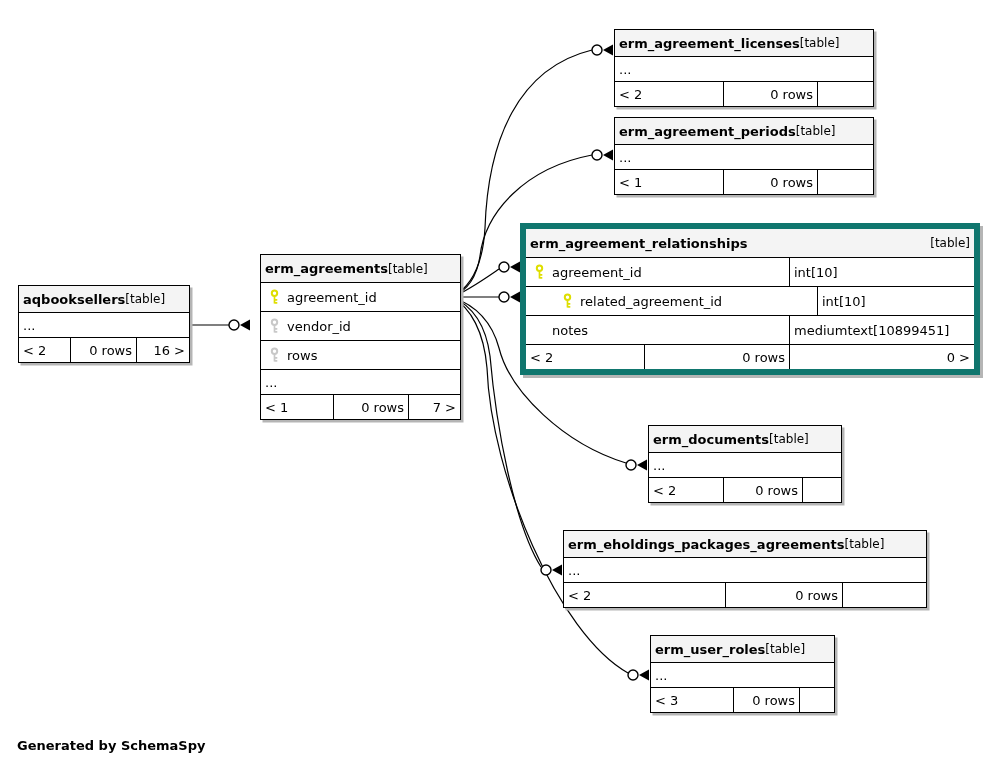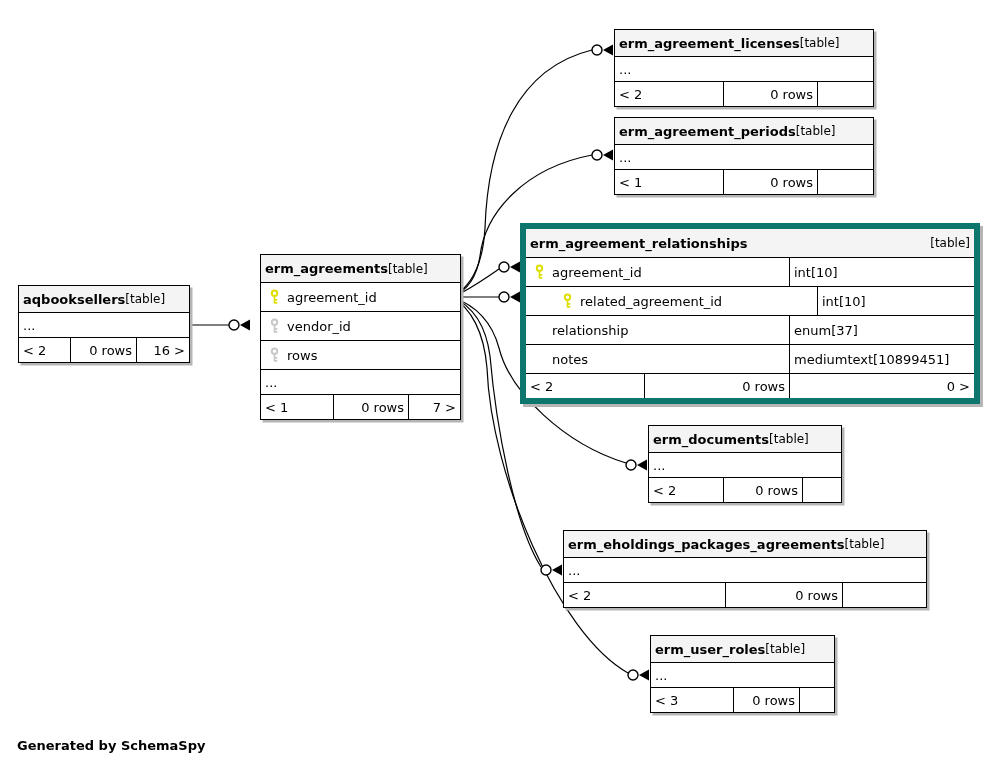--- a/index.html
+++ b/index.html
@@ -190,27 +190,20 @@
               </svg>
             </span>
           </span>
         <span class="col-name">related_agreement_id</span>
       </span>
       <span class="type-cell f-last">int[10]</span>
     </div>
     <div class="t-row col-row">
       <span class="name-cell" style="width:263px;">
         <span class="icon-cell"></span>
-        <span class="col-name">relationship</span>
-      </span>
-      <span class="type-cell f-last">enum[37]</span>
-    </div>
-    <div class="t-row col-row">
-      <span class="name-cell" style="width:263px;">
-        <span class="icon-cell"></span>
         <span class="col-name">notes</span>
       </span>
       <span class="type-cell f-last">mediumtext[10899451]</span>
     </div>
     <div class="t-footer">
       <span class="f-cell f-left" style="width:118px;">&lt; 2</span>
       <span class="f-cell f-mid" style="width:145px;">0 rows</span>
       <span class="f-cell f-right f-last">0 &gt;</span>
     </div>
   </div>

